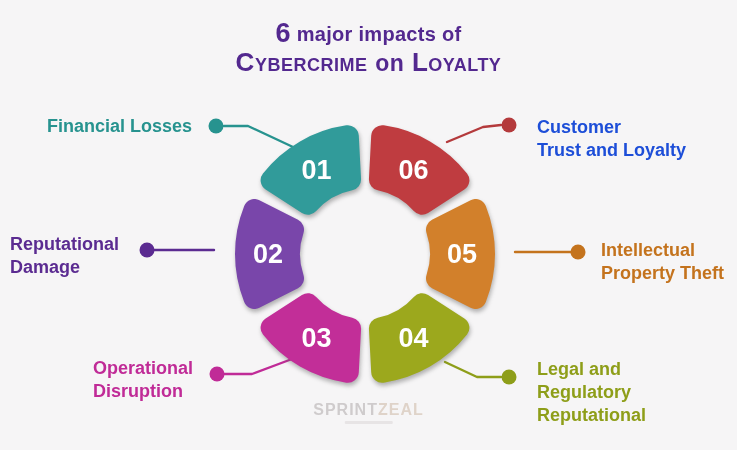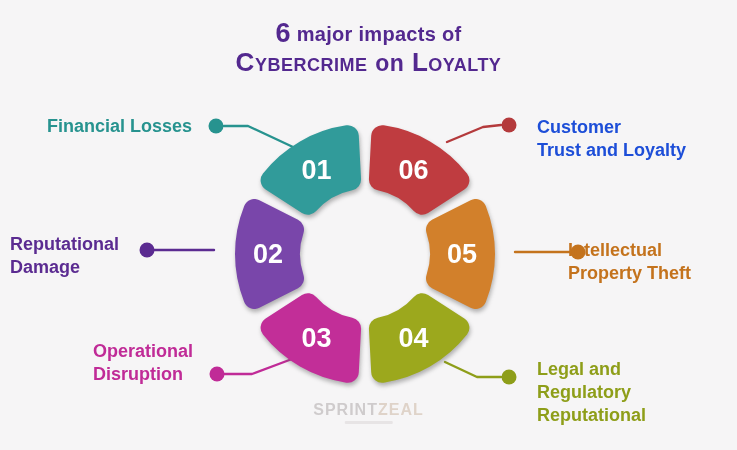--- a/index.html
+++ b/index.html
@@ -63,28 +63,28 @@
       <circle cx="509" cy="125" r="7.5" fill="#b43a3c"></circle>
       <path d="M 464.37 189.47 A 11 11 0 0 0 467.02 173.42 A 130 130 0 0 0 383.77 125.36 A 11 11 0 0 0 371.20 135.67 L 368.94 178.90 A 11 11 0 0 0 377.76 190.26 A 65 65 0 0 1 413.82 211.08 A 11 11 0 0 0 428.07 213.04 Z" fill="#bf3c40" style="filter: drop-shadow(rgba(90, 90, 90, 0.45) 1px 3px 2px);"></path>
       <text x="413.5" y="170.0" fill="#ffffff" font-size="27" font-weight="bold" text-anchor="middle" dominant-baseline="central">06</text>
     </svg>
 
   <div class="impact-label align-r" style="right: 545px; top: 115px; color: rgb(39, 147, 143);">Financial Losses</div>
 
   <div class="impact-label align-r" style="right: 618px; top: 233px; color: rgb(91, 43, 145);">Reputational
 Damage</div>
 
-  <div class="impact-label align-r" style="right: 544px; top: 340px; color: rgb(192, 43, 151);">Operational
+  <div class="impact-label align-r" style="right: 544px; top: 357px; color: rgb(192, 43, 151);">Operational
 Disruption</div>
 
   <div class="impact-label" style="left: 537px; top: 358px; color: rgb(142, 158, 25);">Legal and
 Regulatory
 Reputational</div>
 
-  <div class="impact-label" style="left: 568px; top: 239px; color: rgb(196, 115, 29);">Intellectual
+  <div class="impact-label" style="left: 601px; top: 239px; color: rgb(196, 115, 29);">Intellectual
 Property Theft</div>
 
   <div class="impact-label" style="left: 537px; top: 116px; color: #1d4ed8;">Customer
 Trust and Loyalty</div>
 
   <div class="watermark">
     <span class="b1">SPRINT</span><span class="b2">ZEAL</span>
     <div class="tagline"></div>
   </div>
 

